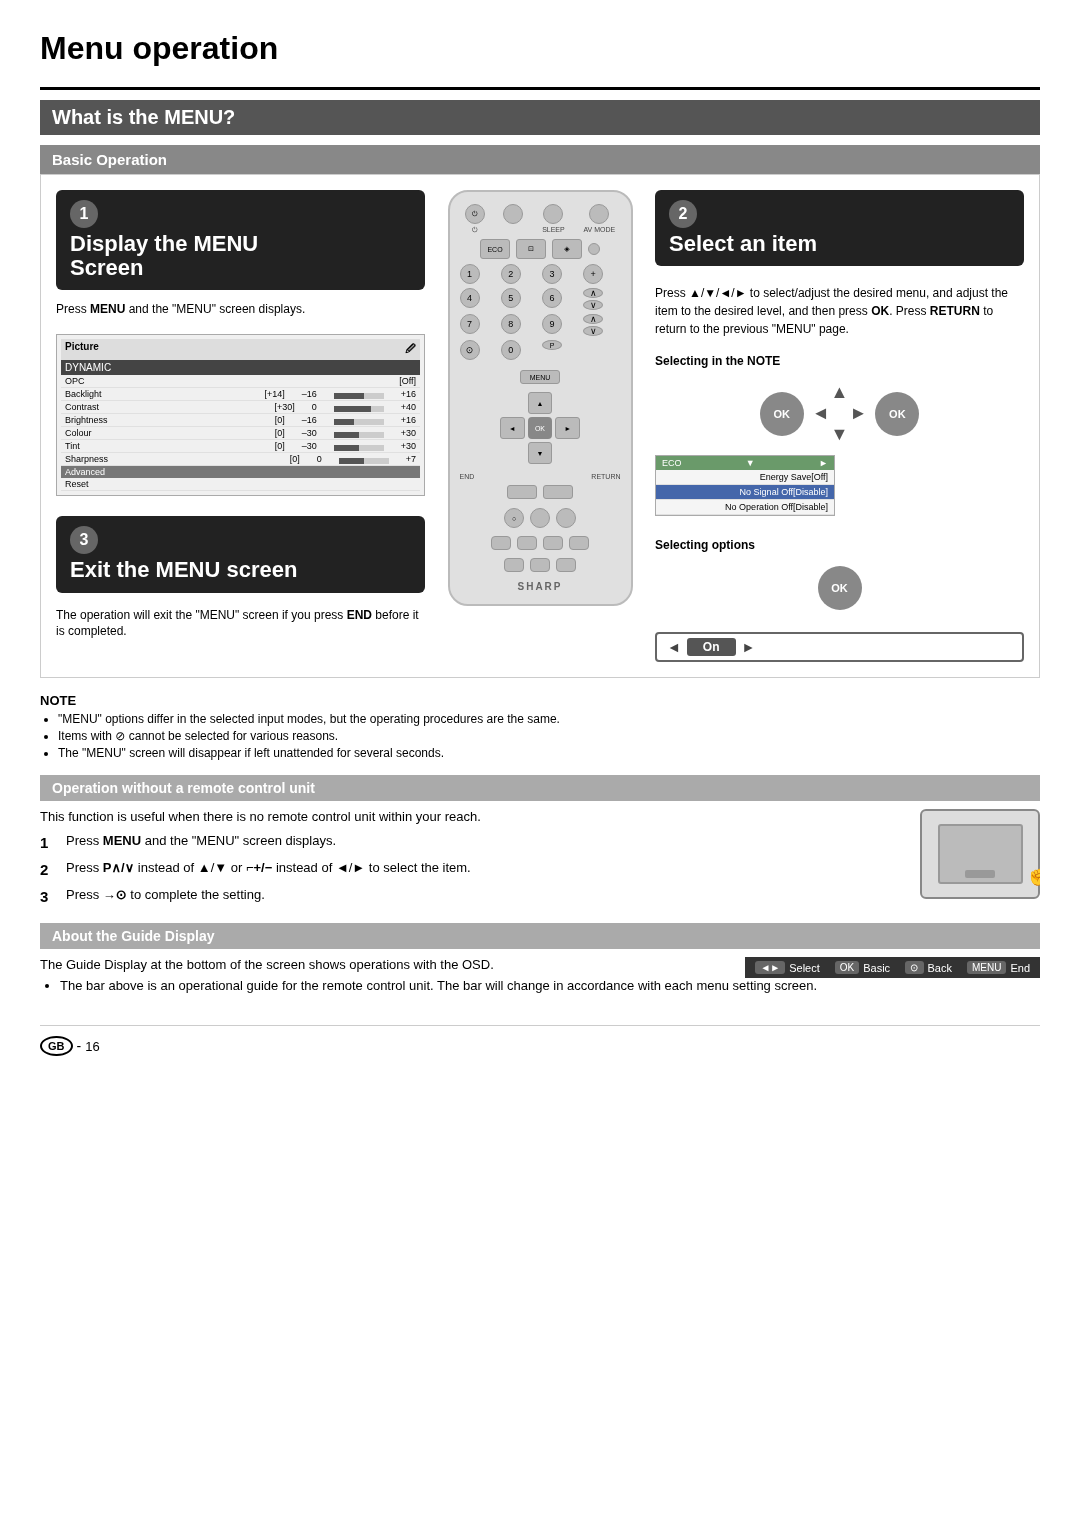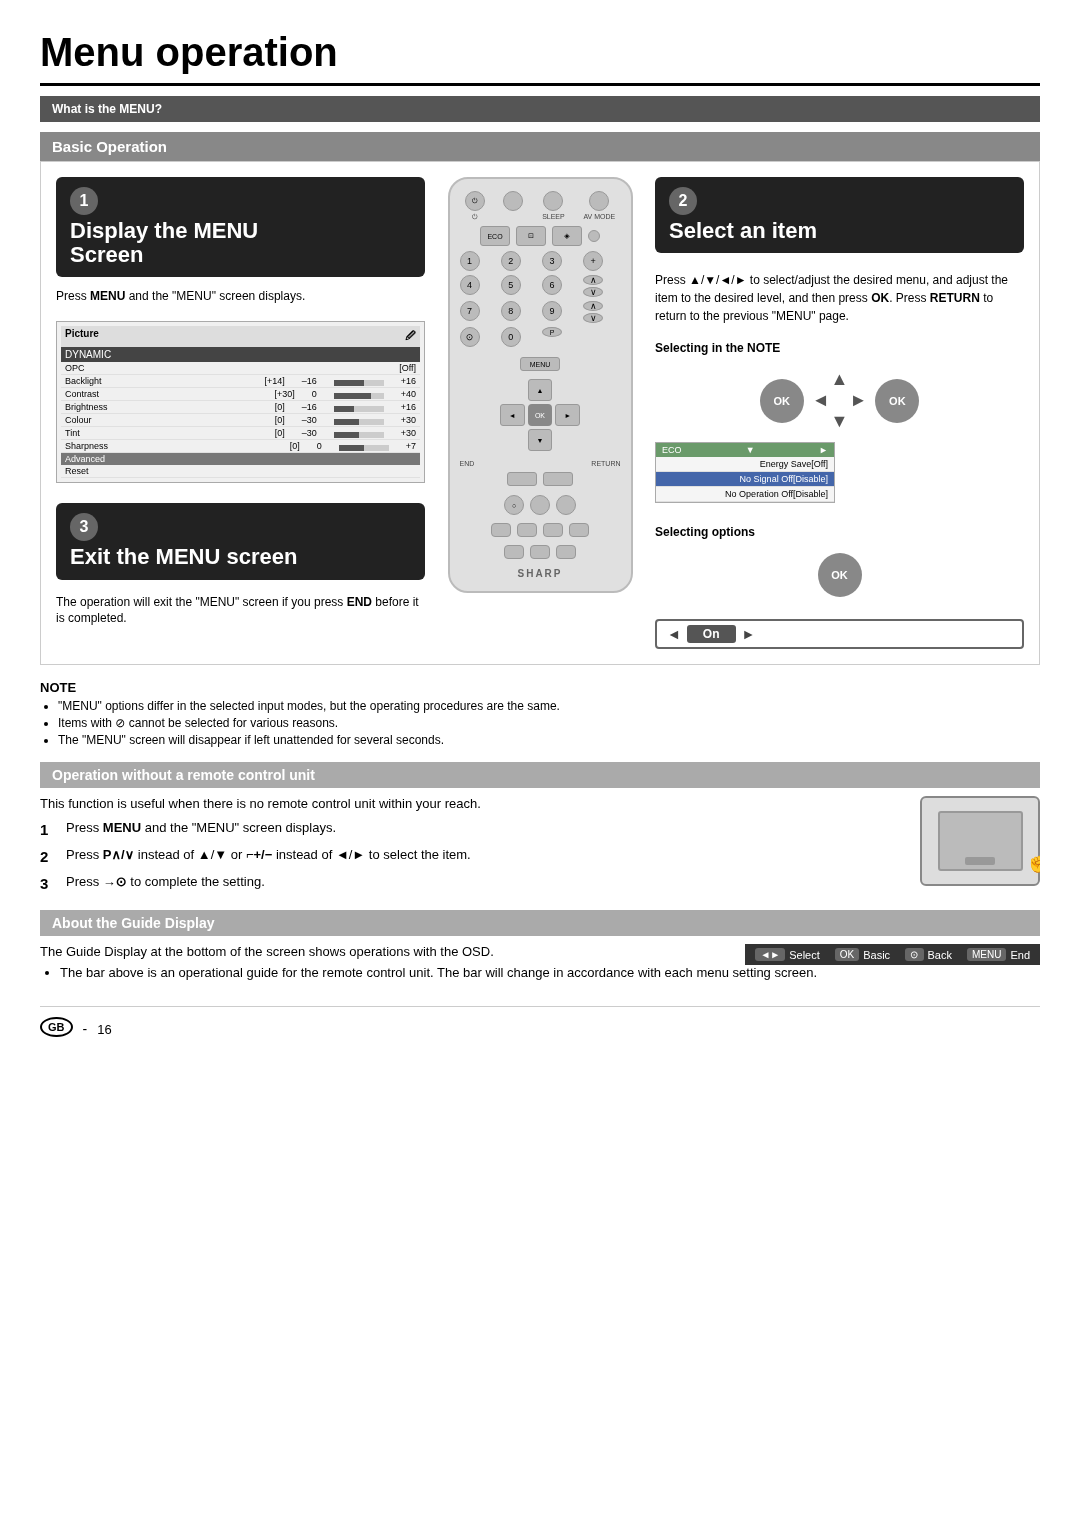--- a/index.html
+++ b/index.html
@@ -6,31 +6,31 @@
     body {
       font-family: Arial, sans-serif;
       background: #fff;
       color: #000;
       width: 1080px;
       min-height: 1532px;
       padding: 30px 40px;
       font-size: 14px;
     }
     h1.page-title {
-      font-size: 40px;
+      font-size: 32px;
       font-weight: bold;
       margin-bottom: 10px;
       border-bottom: 3px solid #000;
-      padding-bottom: 8px;
+      padding-bottom: 20px;
     }
     .section-header {
       background: #555;
       color: #fff;
       padding: 6px 12px;
-      font-size: 12px;
+      font-size: 20px;
       font-weight: bold;
       margin-bottom: 10px;
     }
     .bullet-list {
       margin: 6px 0 10px 20px;
       font-size: 13px;
     }
     .bullet-list li { margin-bottom: 3px; }
 
     
@@ -448,23 +448,23 @@
     .guide-key {
       background: #666;
       border-radius: 3px;
       padding: 1px 5px;
       font-size: 10px;
     }
 
     
     .page-footer {
       display: flex;
-      align-items: flex-end;
-      gap: 10px;
-      margin-top: 16px;
+      align-items: center;
+      gap: 4px;
+      margin-top: 22px;
       padding-top: 10px;
       border-top: 1px solid #ccc;
     }
     .page-num {
       font-size: 13px;
     }
     .gb-badge {
       border: 2px solid #000;
       border-radius: 50%;
       padding: 2px 6px;

